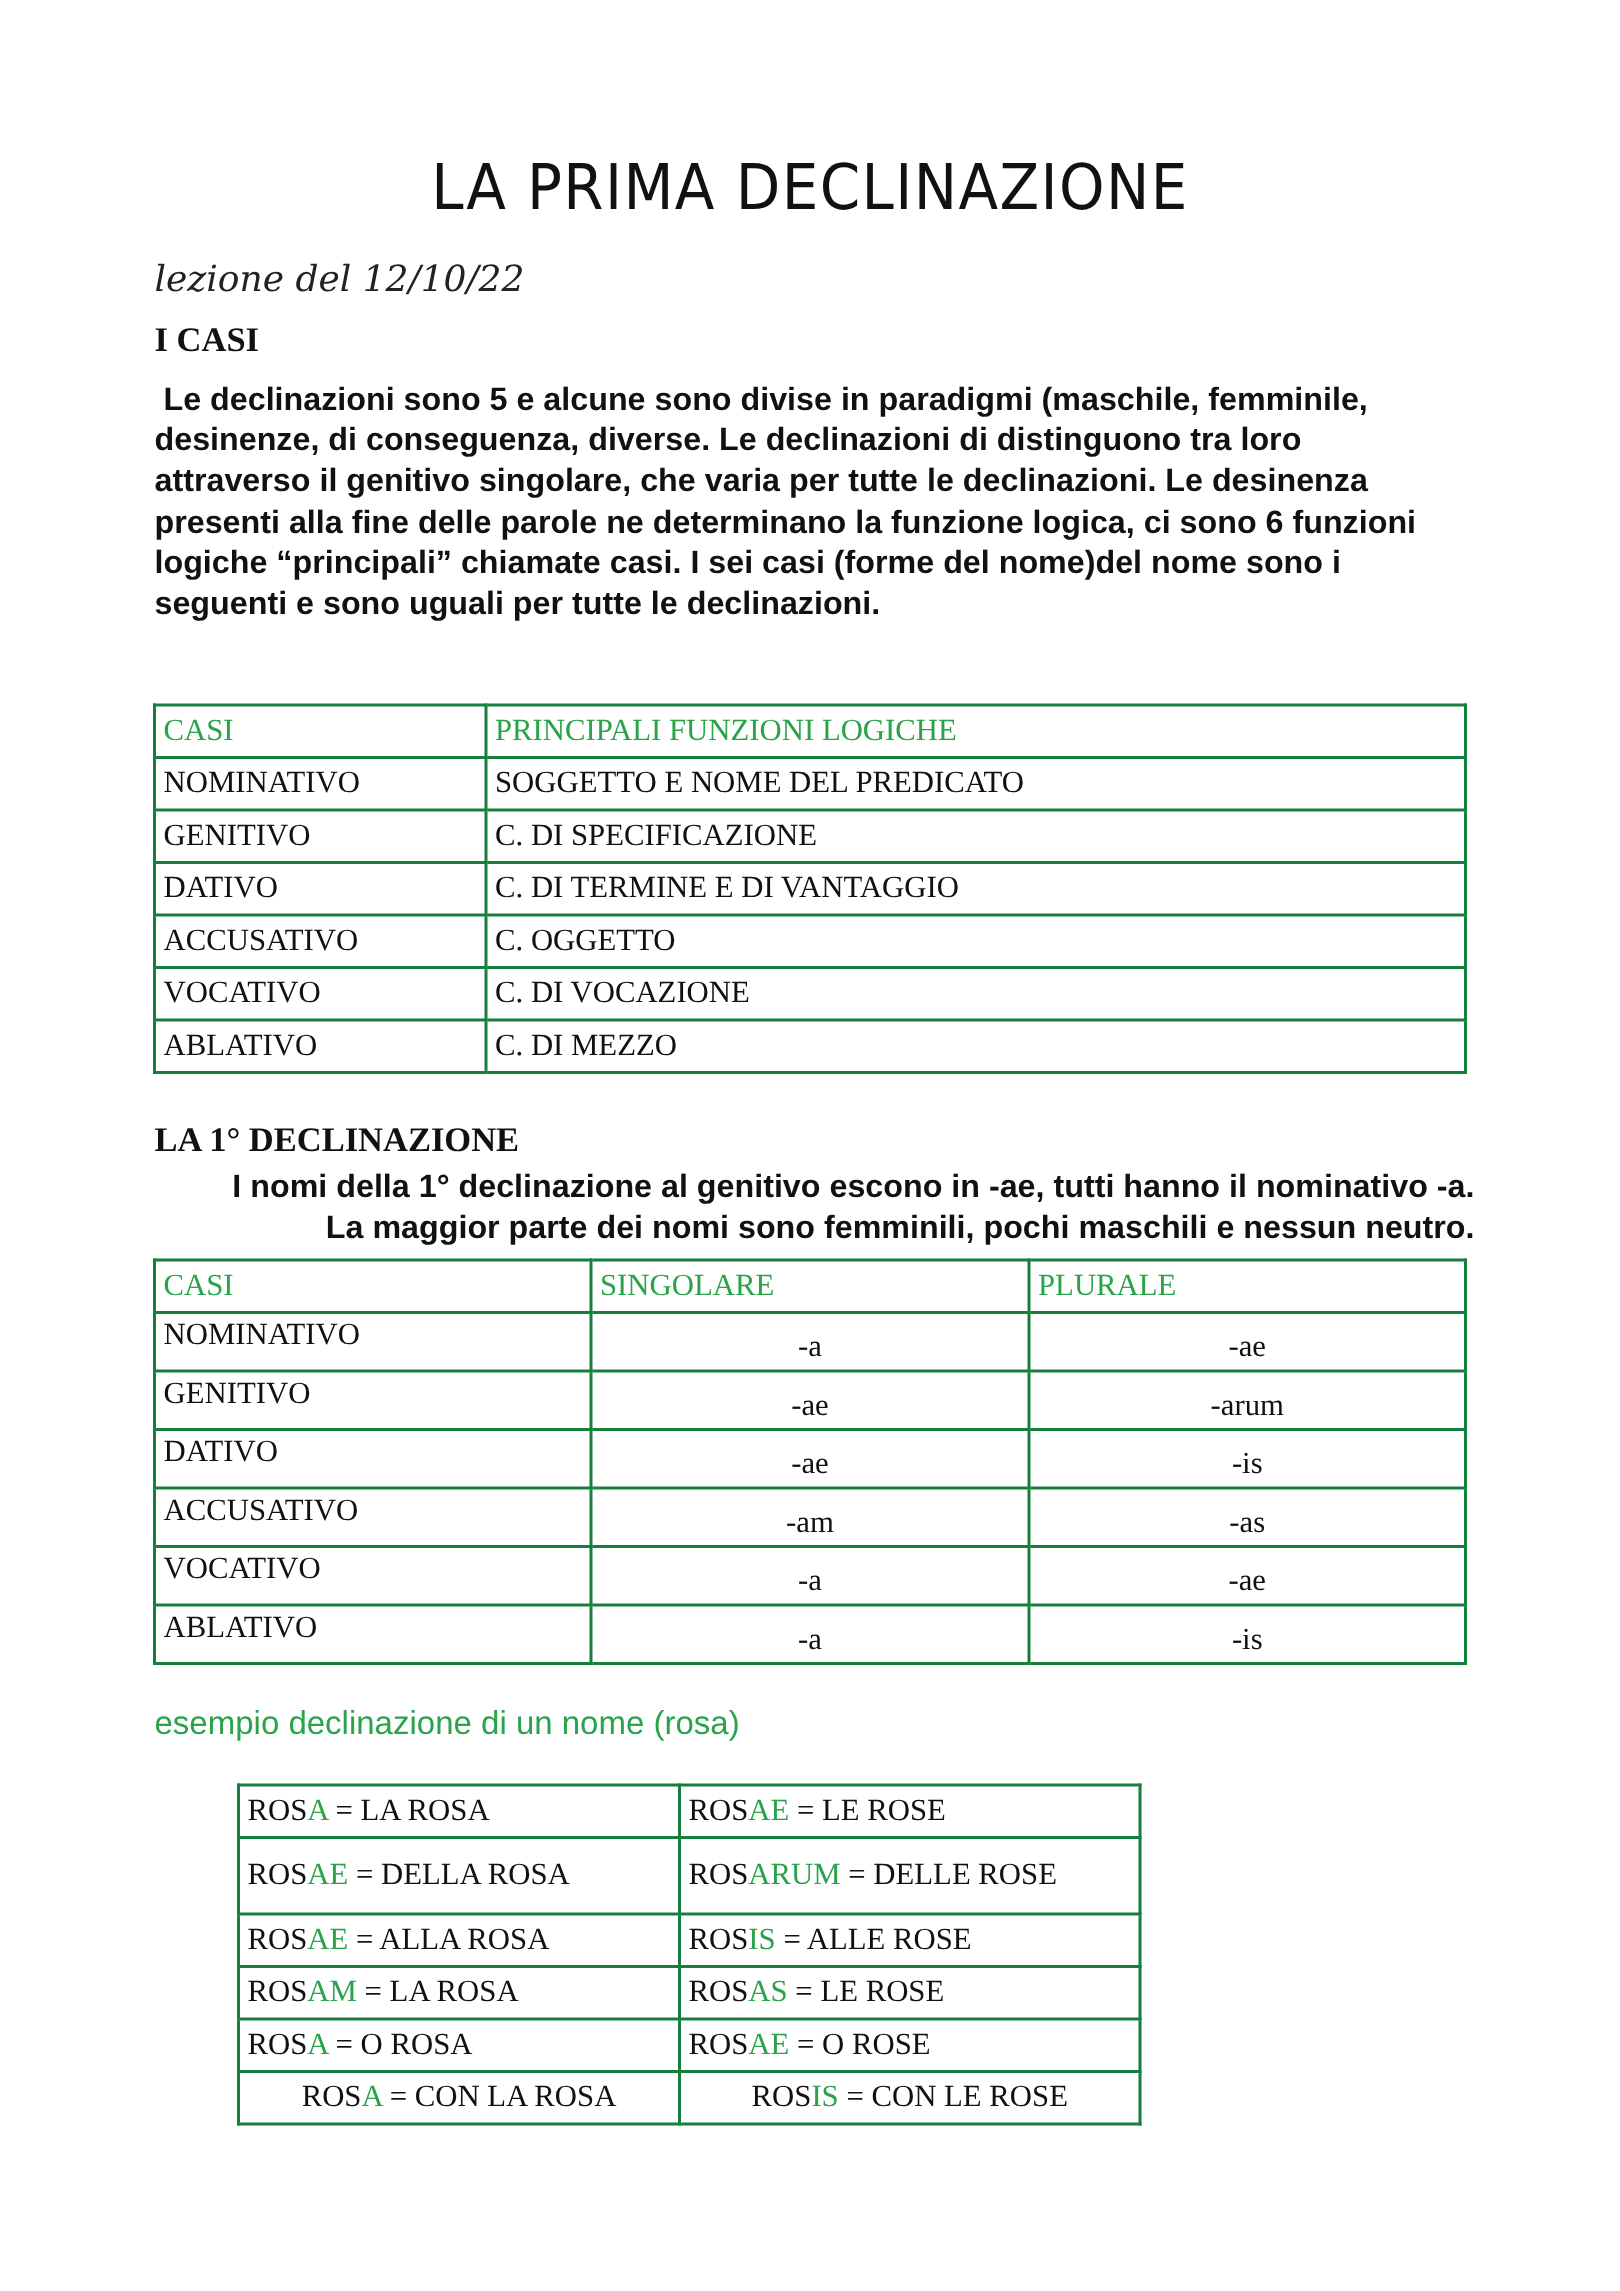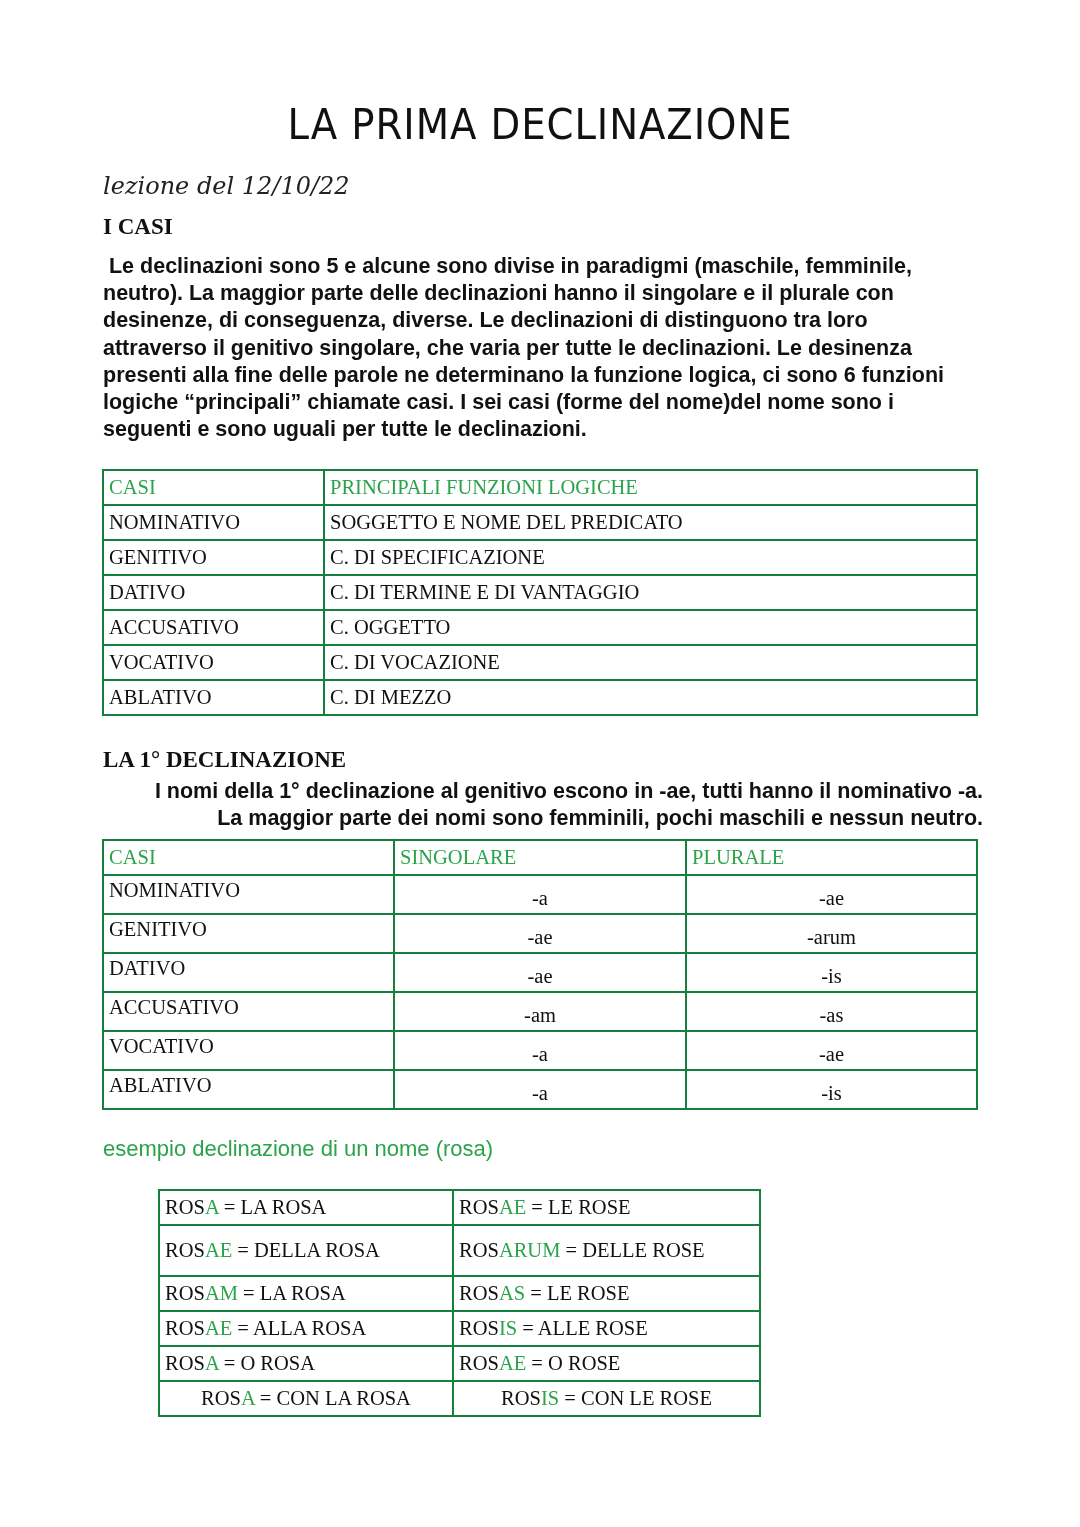--- a/index.html
+++ b/index.html
@@ -29,21 +29,20 @@
 </head>
 <body>
 
 <div class="abs title">LA PRIMA DECLINAZIONE</div>
 <div class="abs lesson">lezione del 12/10/22</div>
 
 <div class="abs h-serif" style="left:103px; top:214px;">I CASI</div>
 
 <div class="abs para" style="left:103px; top:253px; width:880px;">
   <div style="white-space:pre;"> Le declinazioni sono 5 e alcune sono divise in paradigmi (maschile, femminile,</div>
-  <div>neutro). La maggior parte delle declinazioni hanno il singolare e il plurale con</div>
   <div>desinenze, di conseguenza, diverse. Le declinazioni di distinguono tra loro</div>
   <div>attraverso il genitivo singolare, che varia per tutte le declinazioni. Le desinenza</div>
   <div>presenti alla fine delle parole ne determinano la funzione logica, ci sono 6 funzioni</div>
   <div>logiche “principali” chiamate casi. I sei casi (forme del nome)del nome sono i</div>
   <div>seguenti e sono uguali per tutte le declinazioni.</div>
 </div>
 
 <table class="abs" style="left:102px; top:469px; width:876px;">
   <colgroup>
       <col style="width:221px">
@@ -143,26 +142,26 @@
   <tbody>
       <tr style="height:35px;">
     <td><span>ROS</span><span class="green">A</span><span style="white-space:pre;"> = LA ROSA</span></td>
     <td><span>ROS</span><span class="green">AE</span><span style="white-space:pre;"> = LE ROSE</span></td>
   </tr>
   <tr style="height:51px;">
     <td><span>ROS</span><span class="green">AE</span><span style="white-space:pre;"> = DELLA ROSA</span></td>
     <td><span>ROS</span><span class="green">ARUM</span><span style="white-space:pre;"> = DELLE ROSE</span></td>
   </tr>
   <tr style="height:35px;">
+    <td><span>ROS</span><span class="green">AE</span><span style="white-space:pre;"> = ALLA ROSA</span></td>
+    <td><span>ROS</span><span class="green">IS</span><span style="white-space:pre;"> = ALLE ROSE</span></td>
+  </tr>
+  <tr style="height:35px;">
     <td><span>ROS</span><span class="green">AM</span><span style="white-space:pre;"> = LA ROSA</span></td>
     <td><span>ROS</span><span class="green">AS</span><span style="white-space:pre;"> = LE ROSE</span></td>
-  </tr>
-  <tr style="height:35px;">
-    <td><span>ROS</span><span class="green">AE</span><span style="white-space:pre;"> = ALLA ROSA</span></td>
-    <td><span>ROS</span><span class="green">IS</span><span style="white-space:pre;"> = ALLE ROSE</span></td>
   </tr>
   <tr style="height:35px;">
     <td><span>ROS</span><span class="green">A</span><span style="white-space:pre;"> = O ROSA</span></td>
     <td><span>ROS</span><span class="green">AE</span><span style="white-space:pre;"> = O ROSE</span></td>
   </tr>
   <tr style="height:35px;text-align:center;">
     <td><span>ROS</span><span class="green">A</span><span style="white-space:pre;"> = CON LA ROSA</span></td>
     <td><span>ROS</span><span class="green">IS</span><span style="white-space:pre;"> = CON LE ROSE</span></td>
   </tr>
 </tbody>

